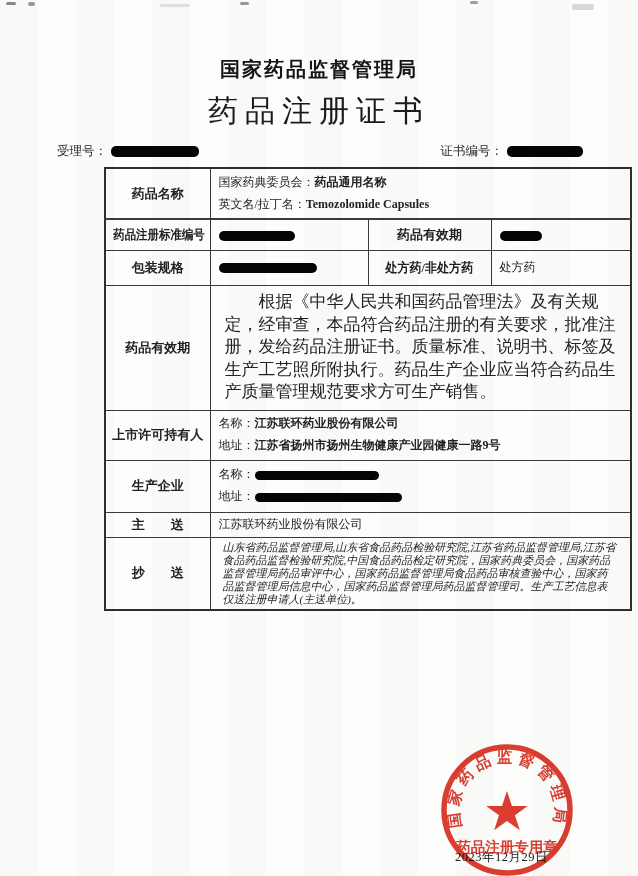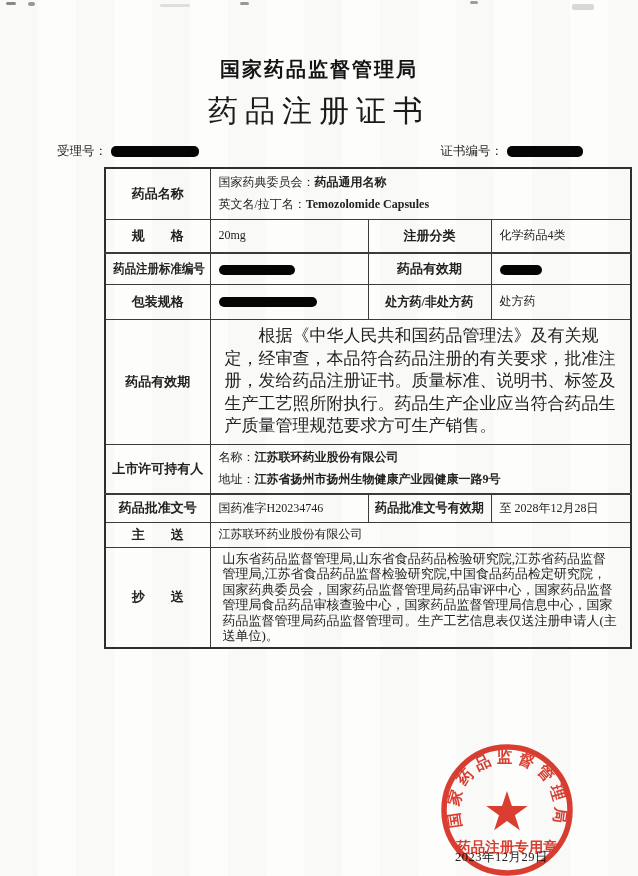--- a/index.html
+++ b/index.html
@@ -41,21 +41,21 @@
   table.cert{border:2px solid #2e2e2e;}
   tr.heavy td{border-top-width:2px;}
   td.lbl{font-weight:bold;text-align:center;font-size:13px;color:#222;padding:0 1px;white-space:nowrap;}
   td.val{font-size:12px;padding:1px 8px;color:#222;}
   .sq{display:inline-block;white-space:nowrap;}
   .sq88{transform:scaleX(.88);}
   .sq93{transform:scaleX(.93);}
   .bold{font-weight:bold;}
   .ln{line-height:1.8;}
   .para{line-height:1.33;font-size:17px;text-indent:2em;padding:0 6px;}
-  .para-cc{line-height:1.2;font-size:13px;padding:2px 4px;}
+  .para-cc{line-height:1.2;font-size:11px;padding:2px 4px;font-style:italic;}
   .r1{height:51px}.r2{height:37px}.r3{height:33px}.r4{height:34px}
   .r5{height:31px}.r6{height:35px}.r7{height:125px}.r8{height:50px}
   .r9{height:52px}.r10{height:28px}.r11{height:22px}.r12{height:25px}
   .r13{height:68px}.r14{height:50px}
   .bar-std{width:76px;height:10px;}
   .bar-validity{width:42px;height:10px;}
   .bar-pack{width:98px;height:10px;}
   .bar-mfr-name{width:124px;height:9px;}
   .bar-mfr-addr{width:147px;height:9px;}
 
@@ -106,26 +106,20 @@
         <tr class="r1">
       <td class="lbl">药品名称</td>
       <td class="val" colspan="3">
         <div class="ln"><span>国家药典委员会：</span><span class="bold">药品通用名称</span></div>
         <div class="ln"><span>英文名/拉丁名：</span><span class="bold">Temozolomide Capsules</span></div>
       </td>
     </tr>
 
 
 
-    <tr class="r4">
-      <td class="lbl">规　　格</td>
-      <td class="val">20mg</td>
-      <td class="lbl">注册分类</td>
-      <td class="val">化学药品4类</td>
-    </tr>
 
     <tr class="r5 heavy">
       <td class="lbl"><span class="sq sq88">药品注册标准编号</span></td>
       <td class="val"><span class="redact bar-std"></span></td>
       <td class="lbl">药品有效期</td>
       <td class="val"><span class="redact bar-validity"></span></td>
     </tr>
 
     <tr class="r6">
       <td class="lbl">包装规格</td>
@@ -142,27 +136,28 @@
     </tr>
 
     <tr class="r8">
       <td class="lbl">上市许可持有人</td>
       <td class="val" colspan="3">
         <div class="ln"><span>名称：</span><span class="bold">江苏联环药业股份有限公司</span></div>
         <div class="ln"><span>地址：</span><span class="bold">江苏省扬州市扬州生物健康产业园健康一路9号</span></div>
       </td>
     </tr>
 
+    <tr class="r9">
+      <td class="lbl">生产企业</td>
+      <td class="val" colspan="3">
+        <div class="ln"><span>名称：</span><span class="redact bar-mfr-name"></span></div>
+        <div class="ln"><span>地址：</span><span class="redact bar-mfr-addr"></span></div>
+      </td>
+    </tr>
 
-    <tr class="r10 heavy">
-      <td class="lbl">药品批准文号</td>
-      <td class="val">国药准字H20234746</td>
-      <td class="lbl"><span class="sq sq93">药品批准文号有效期</span></td>
-      <td class="val">至 2028年12月28日</td>
-    </tr>
 
 
     <tr class="r12">
       <td class="lbl">主　　送</td>
       <td class="val" colspan="3">江苏联环药业股份有限公司</td>
     </tr>
 
     <tr class="r13">
       <td class="lbl">抄　　送</td>
       <td class="val" colspan="3">

